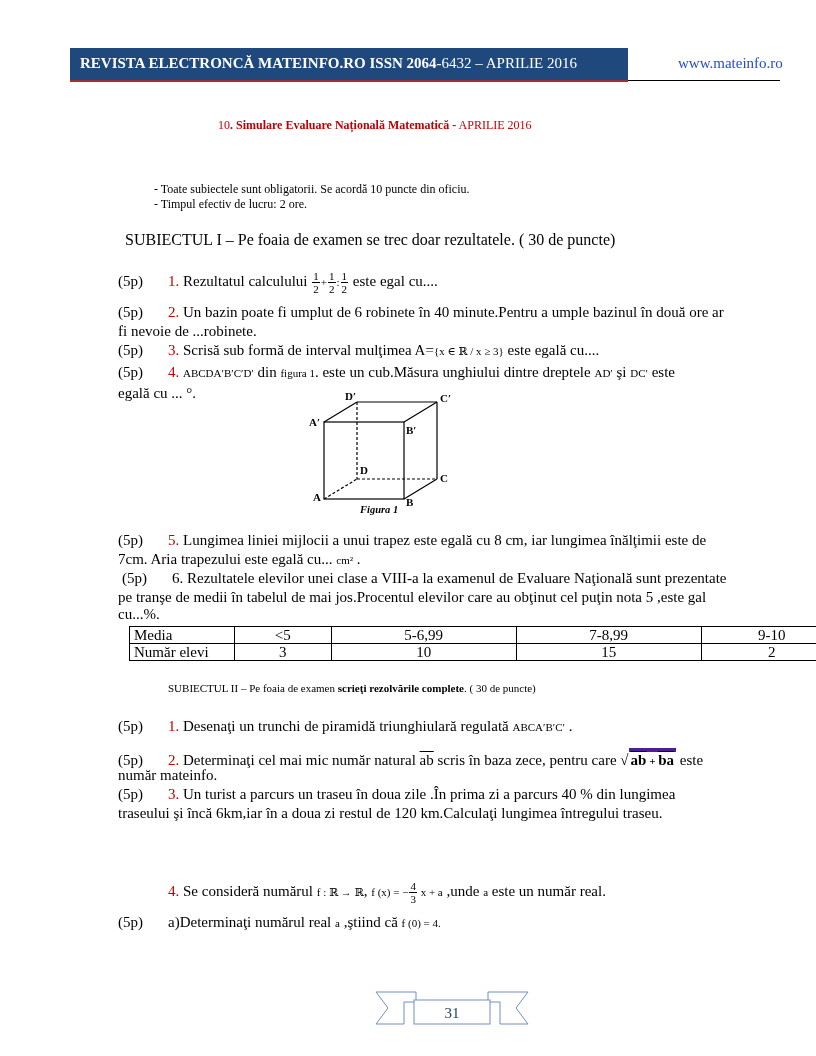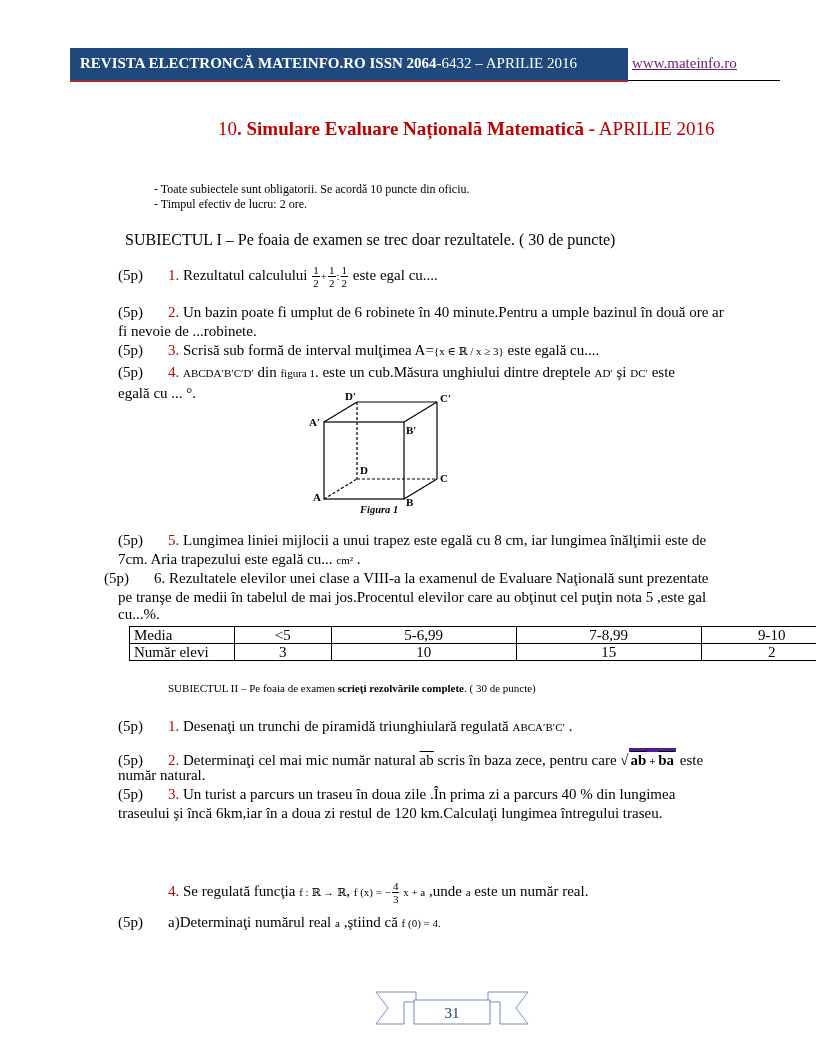--- a/index.html
+++ b/index.html
@@ -5,23 +5,23 @@
   html, body { margin: 0; padding: 0; background: #ffffff; }
   body { width: 816px; height: 1056px; position: relative; overflow: hidden;
          font-family: "Liberation Serif", "DejaVu Serif", serif; color: #000; }
   .abs { position: absolute; }
   
   .hdr-band { left: 70px; top: 48px; width: 558px; height: 32px; background: #1f497d; }
   .hdr-title { left: 80px; top: 55px; color: #fff; font-size: 15px; white-space: nowrap; }
   .hdr-title b { font-weight: bold; }
   .hdr-line-red { left: 70px; top: 80px; width: 558px; height: 1.5px; background: #a0302e; }
   .hdr-line-black { left: 628px; top: 80px; width: 152px; height: 1px; background: #000; }
-  .hdr-link { left: 632px; top: 55px; color: #701a75; font-size: 15px; text-decoration: underline; }
+  .hdr-link { left: 678px; top: 55px; color: #1d4ed8; font-size: 15px; }
   
-  .doc-title { left: 218px; top: 118px; font-size: 19px; color: #c00000; white-space: nowrap; }
+  .doc-title { left: 218px; top: 118px; font-size: 12px; color: #c00000; white-space: nowrap; }
   .doc-title b { font-weight: bold; }
   .note { left: 118px; font-size: 12px; white-space: nowrap; margin-left: 36px; }
   .subj { font-size: 16px; white-space: nowrap; }
   .line { left: 118px; font-size: 15px; white-space: nowrap; }
   .pts { display: inline-block; width: 50px; }
   .num { color: #c00000; }
   .small { font-size: 11px; }
   .frac { display: inline-block; vertical-align: middle; text-align: center; font-size: 11px; line-height: 12px; margin: 0 1px; }
   .frac span { display: block; }
   .frac .n { border-bottom: 1px solid #000; padding: 0 1px; }
@@ -43,21 +43,21 @@
 <div class="abs hdr-line-black"></div>
 <a class="abs hdr-link">www.mateinfo.ro</a>
 
 <div class="abs doc-title"><span>10</span><b>. Simulare Evaluare Națională Matematică -</b><span> APRILIE 2016</span></div>
 
 <div class="abs note" style="top:182px">- Toate subiectele sunt obligatorii. Se acordă 10 puncte din oficiu.</div>
 <div class="abs note" style="top:197px">- Timpul efectiv de lucru: 2 ore.</div>
 
 <div class="abs subj" style="left:125px; top:231px">SUBIECTUL  I – Pe foaia de examen se trec doar rezultatele.  ( 30 de puncte)</div>
 
-<div class="abs line" style="top:264px">
+<div class="abs line" style="top:270px">
   <span class="pts">(5p)</span><span class="num">1.</span><span> Rezultatul calculului </span>
   <span class="frac"><span class="n">1</span><span>2</span></span><span class="small">+</span><span class="frac"><span class="n">1</span><span>2</span></span><span class="small">:</span><span class="frac"><span class="n">1</span><span>2</span></span>
   <span> este egal cu....</span>
 </div>
 
 <div class="abs line" style="top:304px">
   <span class="pts">(5p)</span><span class="num">2.</span><span> Un bazin poate fi umplut de 6 robinete în 40 minute.Pentru a umple bazinul în două ore ar</span>
 </div>
 <div class="abs line" style="top:323px">fi nevoie de ...robinete.</div>
 
@@ -93,21 +93,21 @@
     <text x="106" y="118">B</text>
     <text x="60" y="125" font-style="italic" font-size="10.5">Figura 1</text>
   </g>
 </svg>
 
 <div class="abs line" style="top:532px">
   <span class="pts">(5p)</span><span class="num">5.</span><span> Lungimea liniei mijlocii a unui trapez este egală cu 8 cm, iar lungimea înălţimii este de</span>
 </div>
 <div class="abs line" style="top:551px"><span>7cm. Aria trapezului este egală cu... </span><span class="small">cm²</span><span> .</span></div>
 
-<div class="abs line" style="top:570px; left:104px">
+<div class="abs line" style="top:570px; left:122px">
   <span class="pts">(5p)</span><span>6.</span><span> Rezultatele elevilor unei clase a VIII-a la examenul de Evaluare Naţională sunt prezentate</span>
 </div>
 <div class="abs line" style="top:589px">pe tranşe de medii în tabelul de mai jos.Procentul elevilor care au obţinut cel puţin nota 5 ,este gal</div>
 <div class="abs line" style="top:606px">cu...%.</div>
 
 <table class="med">
   <tbody>
       <tr>
     <td>Media</td>
     <td>&lt;5</td>
@@ -127,29 +127,29 @@
 
 <div class="abs subj" style="left:168px; top:682px; font-size:11px"><span>SUBIECTUL  II – Pe foaia de examen </span><b>scrieţi rezolvările complete</b><span>. ( 30 de puncte)</span></div>
 
 <div class="abs line" style="top:718px">
   <span class="pts">(5p)</span><span class="num">1.</span><span> Desenaţi un trunchi de piramidă triunghiulară regulată </span><span class="small">ABCA′B′C′</span><span> .</span>
 </div>
 
 <div class="abs line" style="top:748px">
   <span class="pts">(5p)</span><span class="num">2.</span><span> Determinaţi cel mai mic număr natural </span><span class="over">ab</span><span> scris în baza zece, pentru care </span><span>√<span class="sqrt"><span class="over">ab</span><span class="small"> + </span><span class="over">ba</span></span></span><span> este</span>
 </div>
-<div class="abs line" style="top:767px">număr natural.</div>
+<div class="abs line" style="top:767px">număr mateinfo.</div>
 
 <div class="abs line" style="top:786px">
   <span class="pts">(5p)</span><span class="num">3.</span><span> Un turist a parcurs un traseu în doua zile .În prima zi a parcurs 40 % din lungimea</span>
 </div>
 <div class="abs line" style="top:805px">traseului  şi încă 6km,iar în a doua zi restul de 120 km.Calculaţi lungimea întregului traseu.</div>
 
 <div class="abs line" style="top:880px; left:168px">
-  <span class="num">4.</span><span> Se regulată funcţia </span><span class="small">f : ℝ → ℝ</span><span>, </span><span class="small">f (x) = −</span><span class="frac"><span class="n">4</span><span>3</span></span><span class="small"> x + a</span><span> ,unde </span><span class="small">a</span><span> este un număr real.</span>
+  <span class="num">4.</span><span> Se consideră numărul </span><span class="small">f : ℝ → ℝ</span><span>, </span><span class="small">f (x) = −</span><span class="frac"><span class="n">4</span><span>3</span></span><span class="small"> x + a</span><span> ,unde </span><span class="small">a</span><span> este un număr real.</span>
 </div>
 
 <div class="abs line" style="top:914px">
   <span class="pts">(5p)</span><span>a)Determinaţi numărul real </span><span class="small">a</span><span> ,ştiind că </span><span class="small">f (0) = 4.</span>
 </div>
 
 <svg class="abs pagenum" viewBox="0 0 172 36">
   <g stroke="#6f8fc0" stroke-width="1" fill="#fff">
     <polygon points="10,2 50,2 50,12 38,12 38,34 10,34 22,18"></polygon>
     <polygon points="162,2 122,2 122,12 134,12 134,34 162,34 150,18"></polygon>

